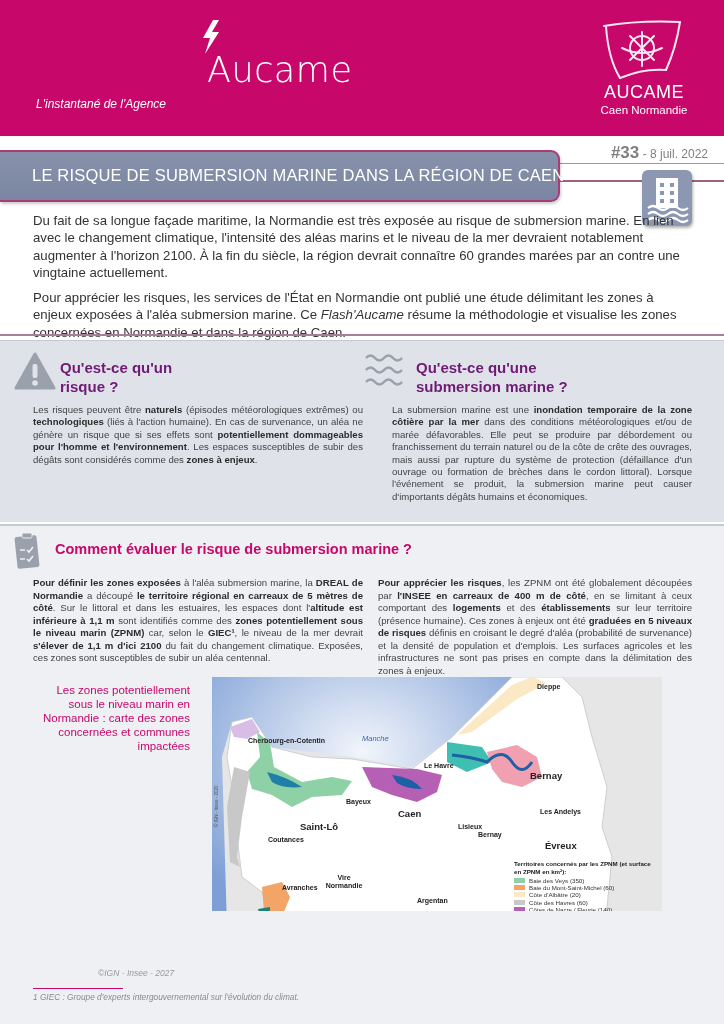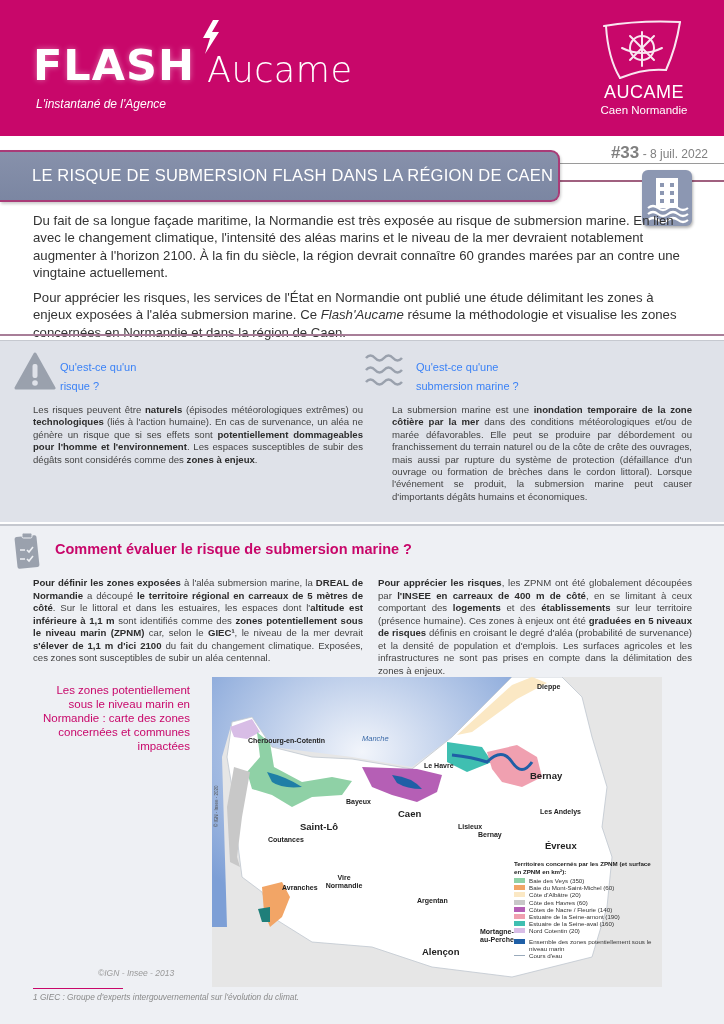--- a/index.html
+++ b/index.html
@@ -28,59 +28,58 @@
   .flood-icon { position: absolute; left: 642px; top: 170px; width: 50px; height: 56px; background: #8c97b2; border-radius: 6px; box-shadow: 1px 2px 3px rgba(0,0,0,0.3); }
 
   .intro { position: absolute; left: 33px; top: 212px; width: 658px; font-size: 13.2px; line-height: 17.3px; color: #333; }
   .intro p { margin-bottom: 8px; }
 
   .rule-intro { position: absolute; left: 0; right: 0; top: 334px; height: 2px; background: #a87e98; }
 
   
   .box1 { position: absolute; left: 0; top: 340px; width: 724px; height: 182px; background: #dfe2e9; border-top: 1px solid #c6c9d0; }
   .col { position: absolute; }
-  .sec-h { color: #3b82f6; font-weight: normal; font-size: 11px; line-height: 19px; }
+  .sec-h { color: #701a75; font-weight: bold; font-size: 15px; line-height: 19px; }
   .sec-body { font-size: 9.6px; line-height: 12.4px; color: #444; text-align: justify; }
   .sec-body p { margin-bottom: 6px; }
   .sec-body b { color: #2c2c2c; }
 
   .warn-icon { position: absolute; left: 14px; top: 352px; width: 42px; height: 38px; }
   .wave-icon { position: absolute; left: 364px; top: 350px; width: 40px; height: 38px; }
 
   
   .box2 { position: absolute; left: 0; top: 524px; width: 724px; height: 500px; background: #eef0f4; border-top: 2px solid #c5c8cf; }
   .clip-icon { position: absolute; left: 14px; top: 530px; width: 28px; height: 40px; }
   .h2 { position: absolute; left: 55px; top: 541px; color: #c8076a; font-weight: bold; font-size: 14.5px; }
   .body2 { font-size: 9.6px; line-height: 12.5px; color: #444; text-align: justify; }
   .body2 b { color: #2c2c2c; }
 
   .caption { position: absolute; left: 30px; top: 683px; width: 160px; text-align: right; font-size: 11.5px; line-height: 14px; color: #c8076a; }
   .credit { position: absolute; left: 98px; top: 968px; font-size: 8.5px; font-style: italic; color: #999; }
   .fn-rule { position: absolute; left: 33px; top: 988px; width: 90px; height: 1px; background: #c8076a; }
   .footnote { position: absolute; left: 33px; top: 992px; font-size: 8.3px; font-style: italic; color: #8a8a8a; }
 
   
-  .map { position: absolute; left: 212px; top: 677px; width: 450px; height: 310px; background: #e6e6e6; overflow: hidden; }
+  .map { position: absolute; left: 212px; top: 677px; width: 450px; height: 234px; background: #e6e6e6; overflow: hidden; }
   .map svg { position: absolute; left: 0; top: 0; }
   .map-label { position: absolute; font-size: 7px; font-weight: bold; color: #222; white-space: nowrap; line-height: 8px; }
   .map-label.big { font-size: 9.5px; }
   .map-label.sea { font-style: italic; font-weight: normal; color: #3b6aa8; font-size: 7.5px; }
   .map-copy { position: absolute; left: 2px; top: 150px; transform: rotate(-90deg); transform-origin: left top; font-size: 4.5px; color: #555; white-space: nowrap; }
 
   .legend { position: absolute; left: 302px; top: 183px; width: 140px; }
   .legend .lt { font-size: 6.2px; font-weight: bold; color: #222; line-height: 7.5px; margin-bottom: 2px; }
   .legend .li { display: flex; align-items: flex-start; font-size: 6.2px; color: #333; line-height: 7.2px; }
   .legend .sw { width: 11px; height: 5px; margin-right: 4px; margin-top: 1px; flex: none; }
   .legend .ln { width: 11px; height: 1px; margin: 3px 4px 0 0; flex: none; background: #9ab; }
 </style>
 </head>
 <body>
 
 <div class="masthead">
-  <div class="flash">FLASH</div>
   <svg class="bolt" viewBox="0 0 28 40">
     <polygon points="16,0 6,18 13,18 8,34 22,12 15,12 22,0" fill="#fff"></polygon>
   </svg>
   <div class="aucame-word">Aucame</div>
   <div class="tagline">L'instantané de l'Agence</div>
   <svg class="logo-mark" viewBox="0 0 86 64">
     <g fill="none" stroke="#fff" stroke-width="2" stroke-linecap="round" opacity="0.9">
       <path d="M4 8 Q40 2 80 4"></path>
       <path d="M6 8 Q8 40 20 60"></path>
       <path d="M80 4 Q76 30 66 52"></path>
@@ -95,21 +94,21 @@
 </div>
 
 <div class="issue">
   <b>#33</b>
   <span>- 8 juil. 2022</span>
 </div>
 <div class="rule-grey"></div>
 <div class="rule-pink"></div>
 
 <div class="title-banner">
-  <span>LE RISQUE DE SUBMERSION FLASH DANS LA RÉGION DE CAEN</span>
+  <span>LE RISQUE DE SUBMERSION MARINE DANS LA RÉGION DE CAEN</span>
 </div>
 
 <div class="flood-icon">
   <svg width="50" height="56" viewBox="0 0 50 56">
     <rect x="14" y="8" width="22" height="30" fill="#fff"></rect>
     <g fill="#8c97b2">
       <rect x="18" y="13" width="4" height="4"></rect>
         <rect x="28" y="13" width="4" height="4"></rect>
       <rect x="18" y="21" width="4" height="4"></rect>
         <rect x="28" y="21" width="4" height="4"></rect>
@@ -263,15 +262,15 @@
       <span class="sw" style="background: rgb(31, 95, 166);"></span>
       <span>Ensemble des zones potentiellement sous le niveau marin</span>
     </div>
     <div class="li">
       <span class="ln"></span>
       <span>Cours d'eau</span>
     </div>
   </div>
 </div>
 
-<div class="credit">©IGN - Insee - 2013</div>
+<div class="credit">©IGN - Insee - 2027</div>
 <div class="fn-rule"></div>
 <div class="footnote">1  GIEC : Groupe d'experts intergouvernemental sur l'évolution du climat.</div>
 
 </body></html>

